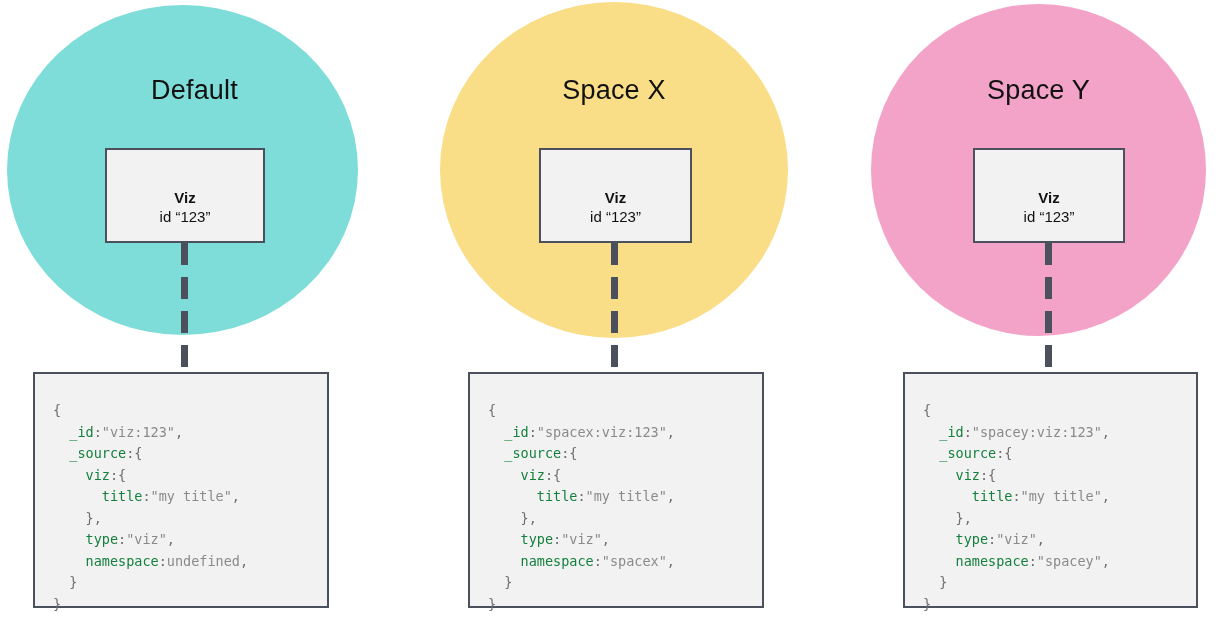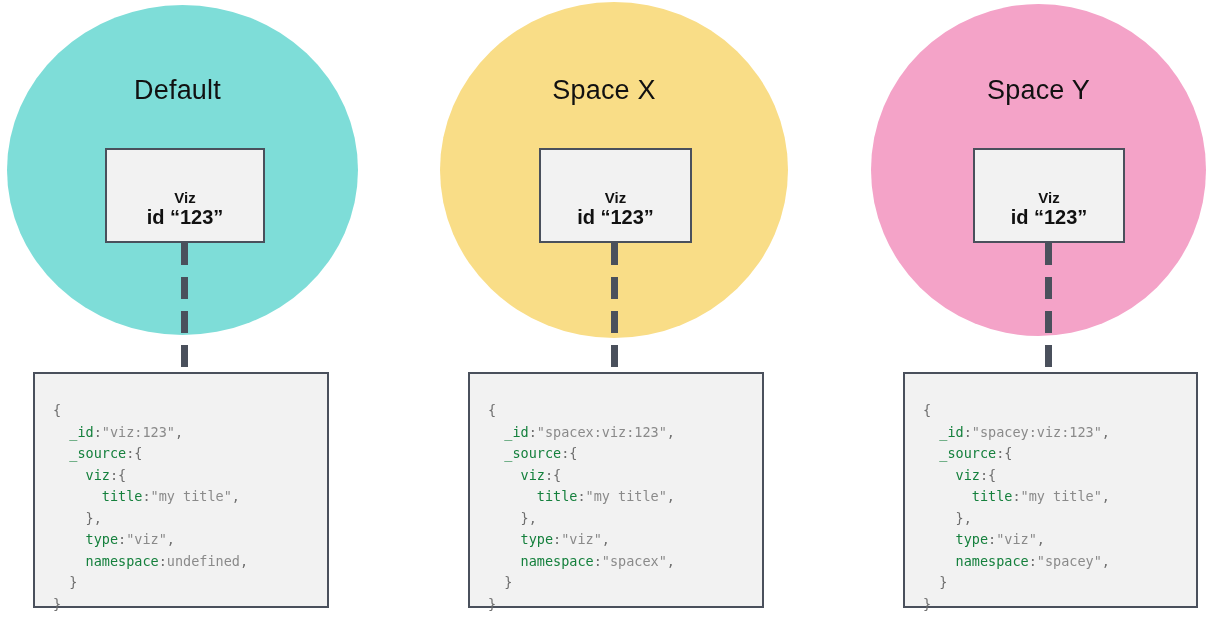--- a/index.html
+++ b/index.html
@@ -56,22 +56,22 @@
     justify-content: flex-end;
     padding-bottom: 14px;
   }
   .viz-title {
     font-size: 15px;
     font-weight: bold;
     color: #111111;
     line-height: 19px;
   }
   .viz-sub {
-    font-size: 20px;
-    font-weight: 700;
+    font-size: 15px;
+    font-weight: 400;
     color: #111111;
     line-height: 20px;
   }
 
   
   .connector {
     position: absolute;
     width: 7px;
     background-image: linear-gradient(
         to bottom,
@@ -104,21 +104,21 @@
   .json-code .v { color: #8A8A8A; }
   .json-code .b { color: #6E6E6E; }
 </style>
 </head>
 <body>
 
 <div id="stage">
 
   <div class="column" style="left:0px;width:410px;">
     <div class="space-circle" style="left:7px; top:5px; width:351px; height:330px; background:#7EDDD8;"></div>
-    <div class="space-title" style="top:74px; left:2px; width:351px;">Default</div>
+    <div class="space-title" style="top:74px; left:19px; width:351px;">Default</div>
 
     <div class="viz-box" style="left:105px; top:148px; width:160px; height:95px;">
       <div class="viz-title">Viz</div>
       <div class="viz-sub">id “123”</div>
     </div>
 
     <div class="connector" style="left:181px; top:243px; height:129px;"></div>
 
     <div class="json-box" style="left:33px; top:372px; width:296px; height:236px;">
       <pre class="json-code"><span class="p">{</span>
@@ -129,21 +129,21 @@
     <span class="p">}</span><span class="b">,</span>
     <span class="k">type</span><span class="p">:</span><span class="v">"viz"</span><span class="b">,</span>
     <span class="k">namespace</span><span class="p">:</span><span class="v">undefined</span><span class="b">,</span>
   <span class="p">}</span>
 <span class="p">}</span></pre>
     </div>
   </div>
 
   <div class="column" style="left:410px;width:410px;">
     <div class="space-circle" style="left:30px; top:2px; width:348px; height:336px; background:#F9DD87;"></div>
-    <div class="space-title" style="top:74px; left:20px; width:348px;">Space X</div>
+    <div class="space-title" style="top:74px; left:30px; width:348px;">Space X</div>
 
     <div class="viz-box" style="left:129px; top:148px; width:153px; height:95px;">
       <div class="viz-title">Viz</div>
       <div class="viz-sub">id “123”</div>
     </div>
 
     <div class="connector" style="left:201px; top:243px; height:129px;"></div>
 
     <div class="json-box" style="left:58px; top:372px; width:296px; height:236px;">
       <pre class="json-code"><span class="p">{</span>

